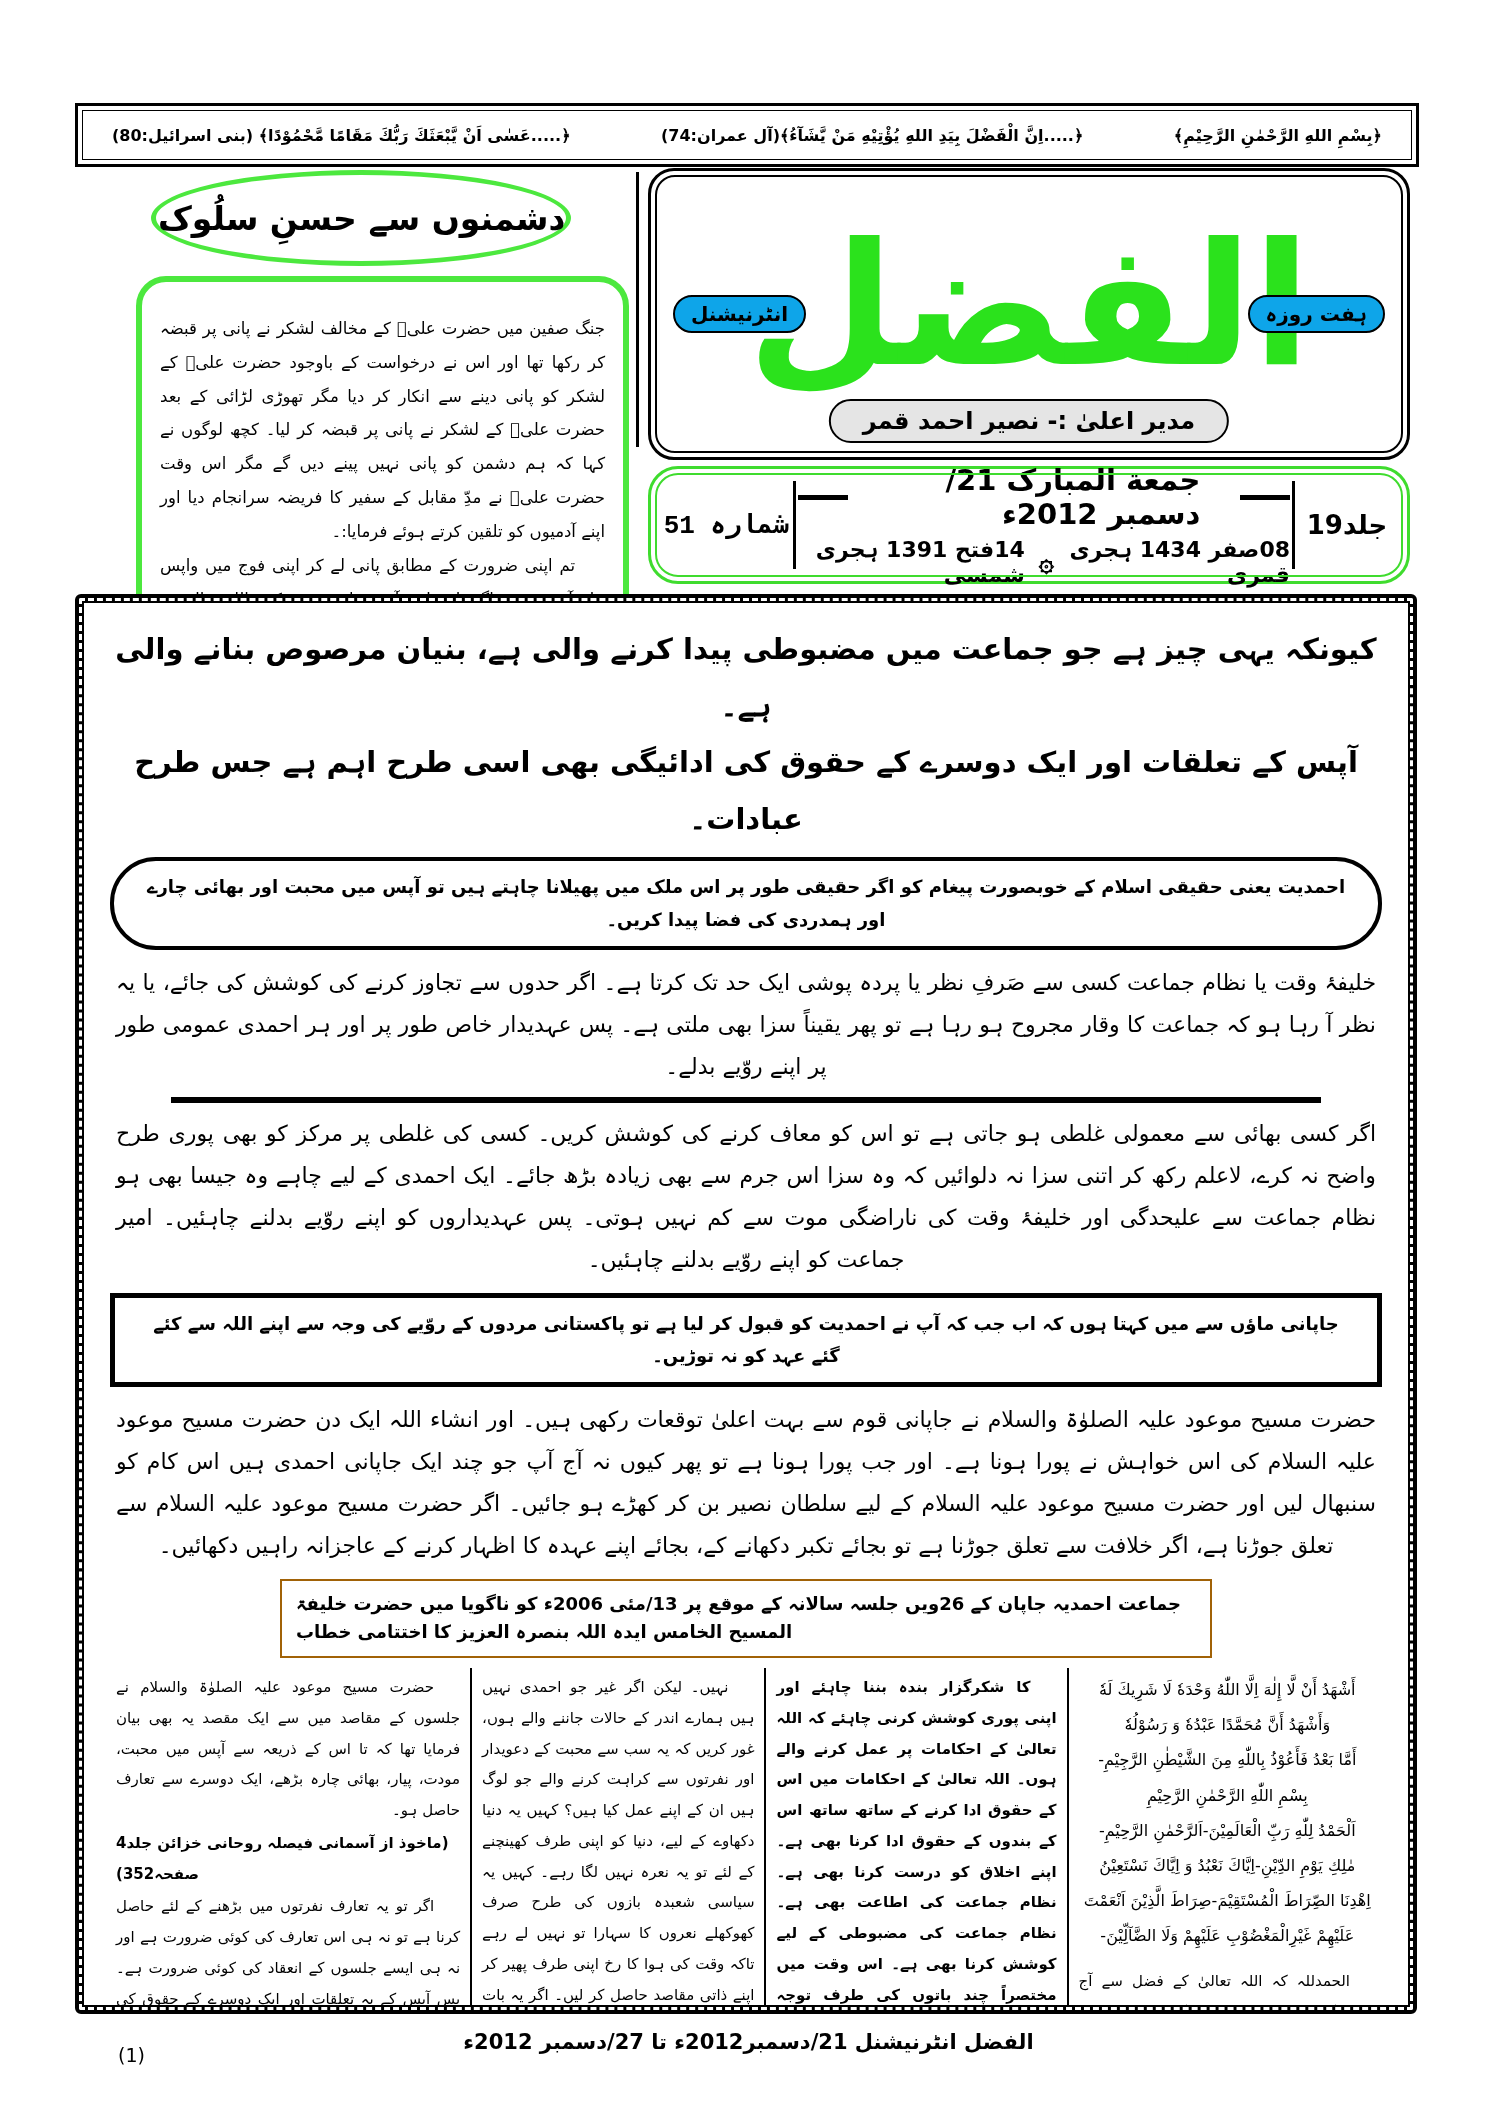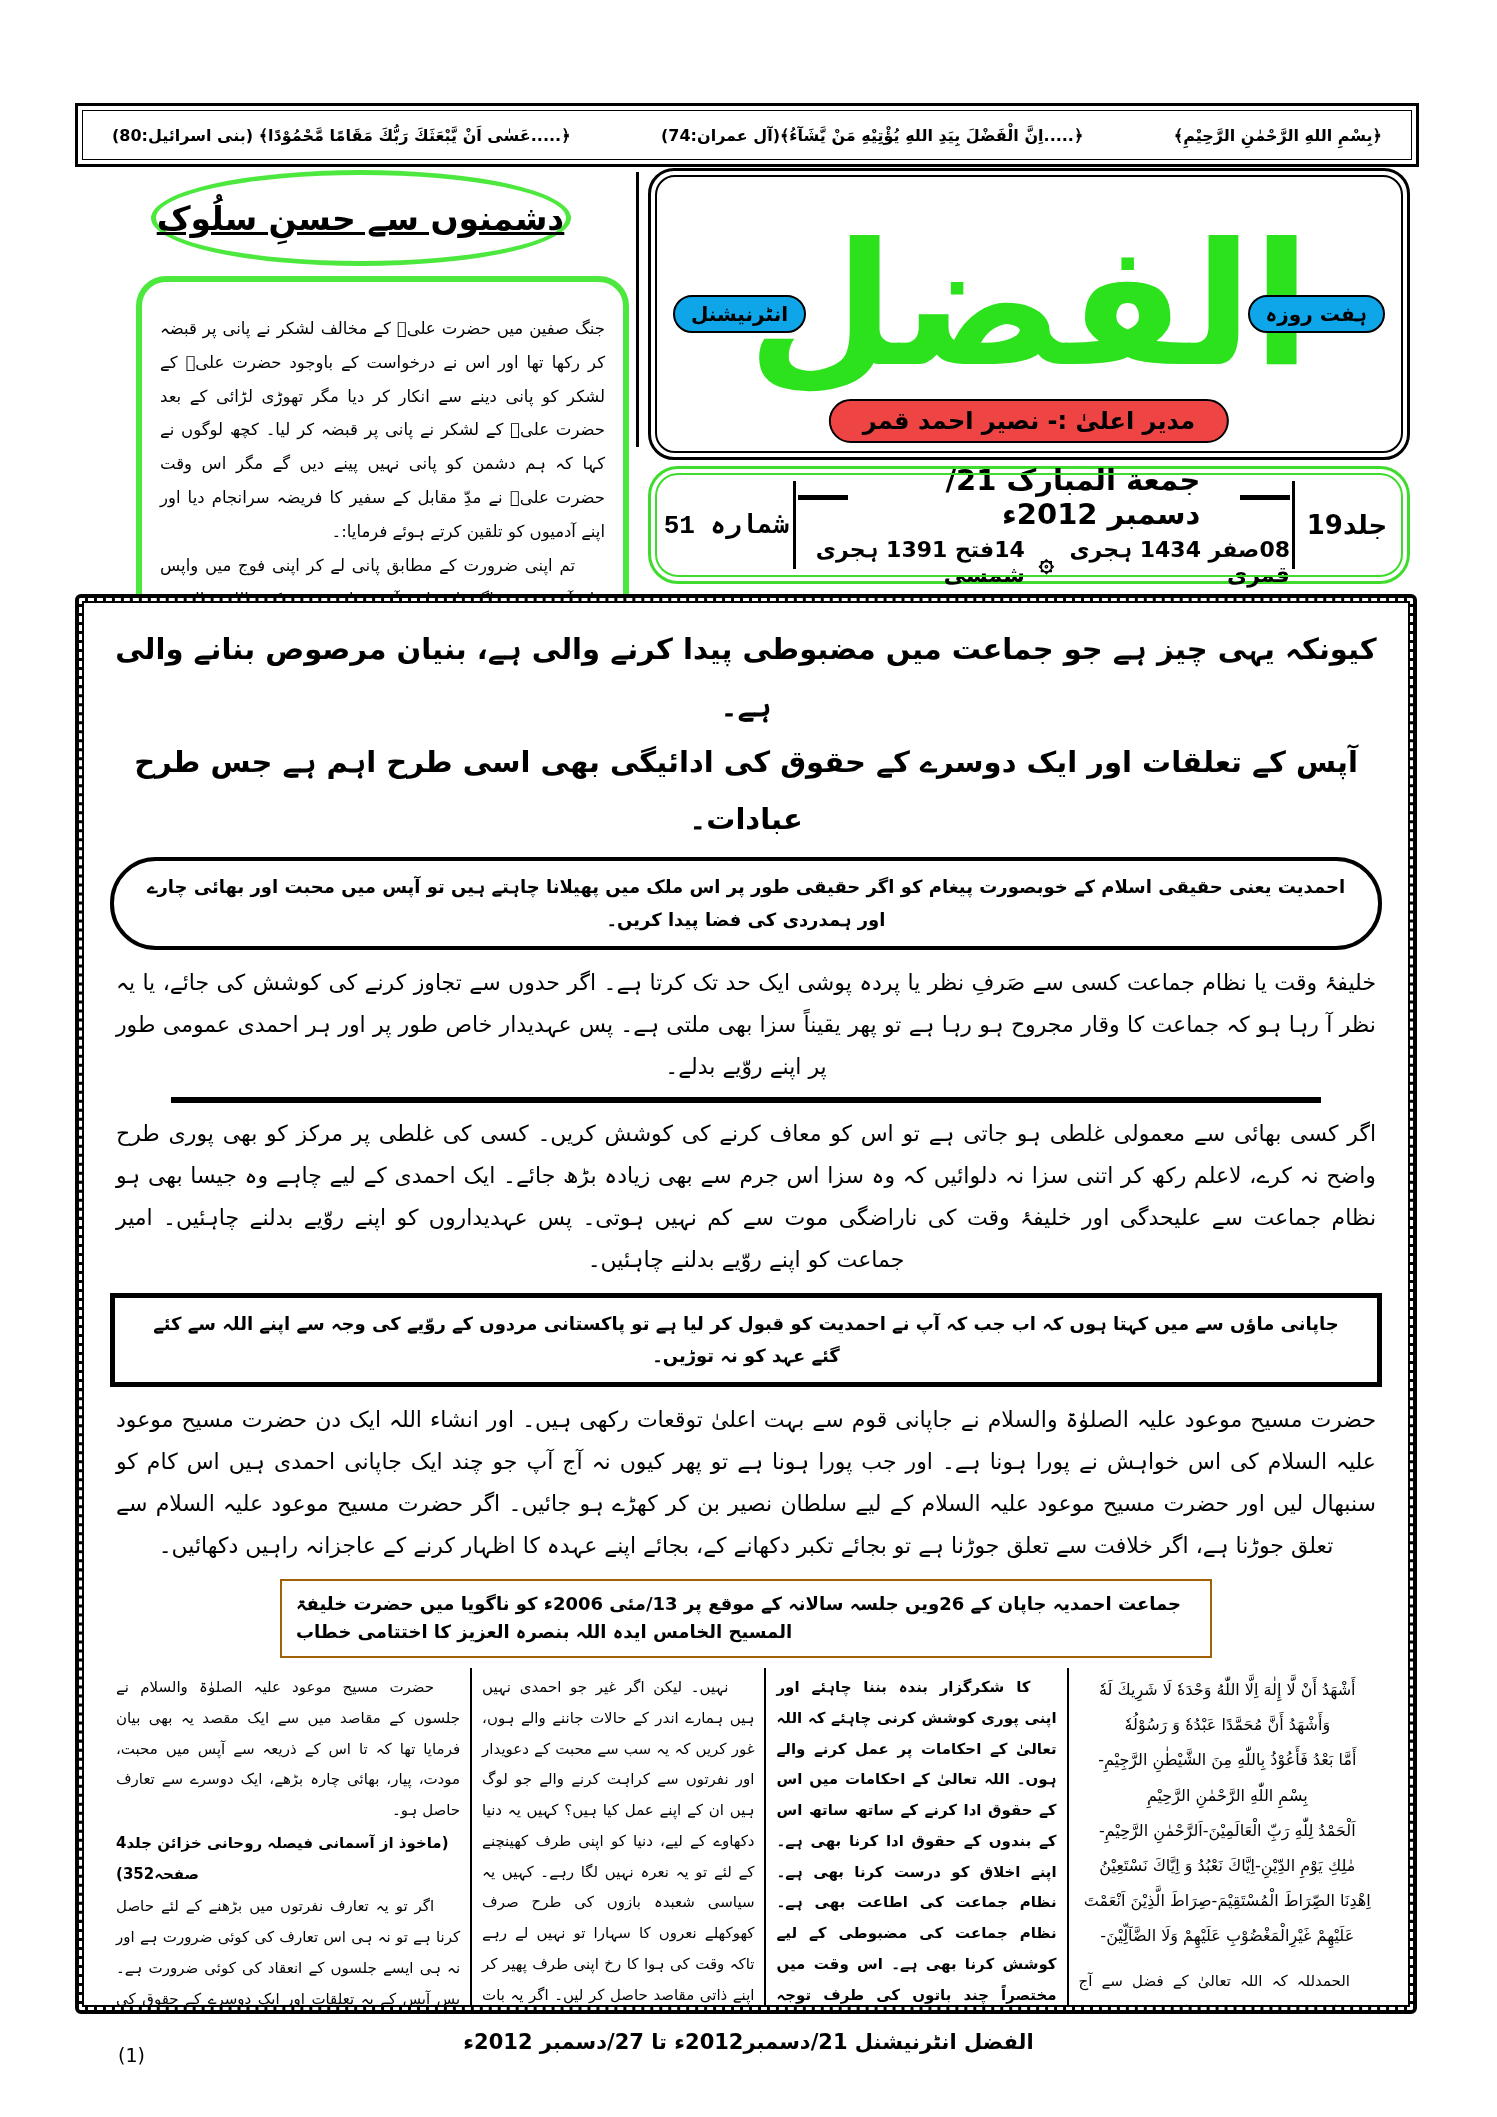--- a/index.html
+++ b/index.html
@@ -11,22 +11,22 @@
     position:absolute; right:78px; top:103px; width:1344px; height:64px;
     border:3px solid #000; outline:1px solid #000; outline-offset:-8px;
     display:flex; justify-content:space-between; align-items:center;
     padding:0 34px; font-size:16px; font-weight:bold;
   }
 
   
   .hadith-wrap { position:absolute; right:868px; top:170px; width:537px; }
   .hadith-oval {
     margin:0 auto; width:420px; height:96px; border:5px solid #4ce83e; border-radius:50%;
-    display:flex; align-items:center; justify-content:center;
-    font-size:33px; font-weight:bold;text-decoration:underline;
+    display:flex; align-items:center; justify-content:flex-start;
+    font-size:33px; font-weight:bold;
   }
   .hadith-body {
     margin-top:10px; border:6px solid #4ce83e; border-radius:30px;
     padding:30px 18px 10px; font-size:16.5px; line-height:2.05; text-align:justify;margin-left:44px;
   }
   .hadith-body .b2 { text-indent:30px; }
   .hadith-src { text-align:left; font-weight:bold; font-size:16px; margin-top:2px; }
 
   .vert-rule { position:absolute; right:858px; top:172px; width:3px; height:275px; background:#000; }
 
@@ -41,21 +41,21 @@
   }
   .logo { font-size:170px; font-weight:bold; color:#2be21c; line-height:1; margin-top:-18px; letter-spacing:-4px; }
   .pill {
     position:absolute; background:#0ea5e9; border:2px solid #000; border-radius:24px;
     padding:5px 16px; font-size:20px; font-weight:bold; white-space:nowrap;
   }
   .pill-weekly { right:16px; top:118px; }
   .pill-intl   { left:16px;  top:118px; }
   .pill-editor {
     position:absolute; left:50%; transform:translateX(-50%); bottom:8px;
-    background:#ef4444; border:2px solid #000; border-radius:28px;
+    background:#e5e5e5; border:2px solid #000; border-radius:28px;
     padding:6px 32px; font-size:24px; font-weight:bold; white-space:nowrap;
   }
 
   
   .issue-bar {
     position:absolute; right:87px; top:466px; width:762px; height:118px;
     border:3px solid #3fdc2e; border-radius:30px;
     outline:2px solid #3fdc2e; outline-offset:-9px;
     display:flex; align-items:stretch; padding:8px 10px;
   }

